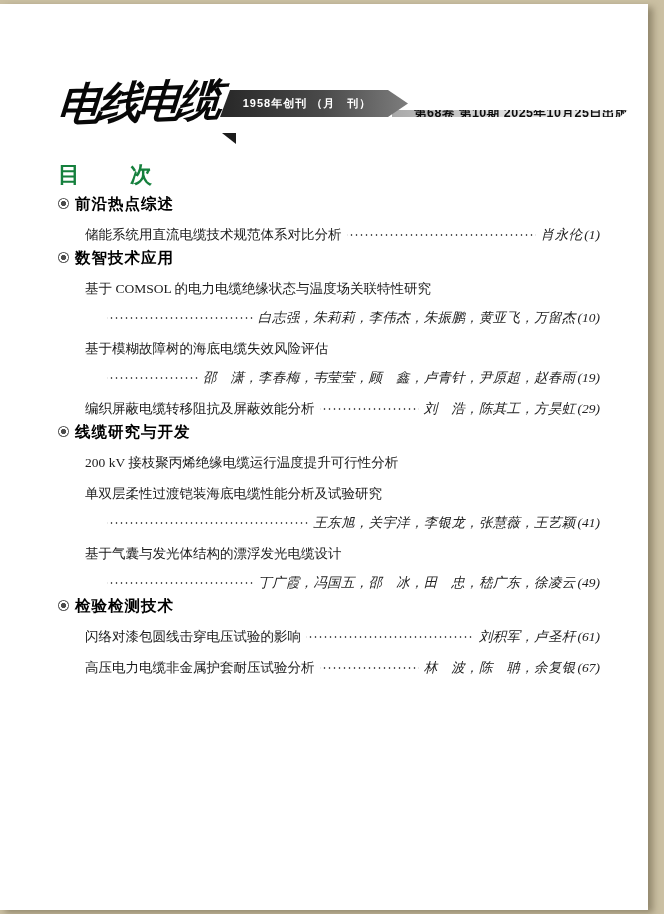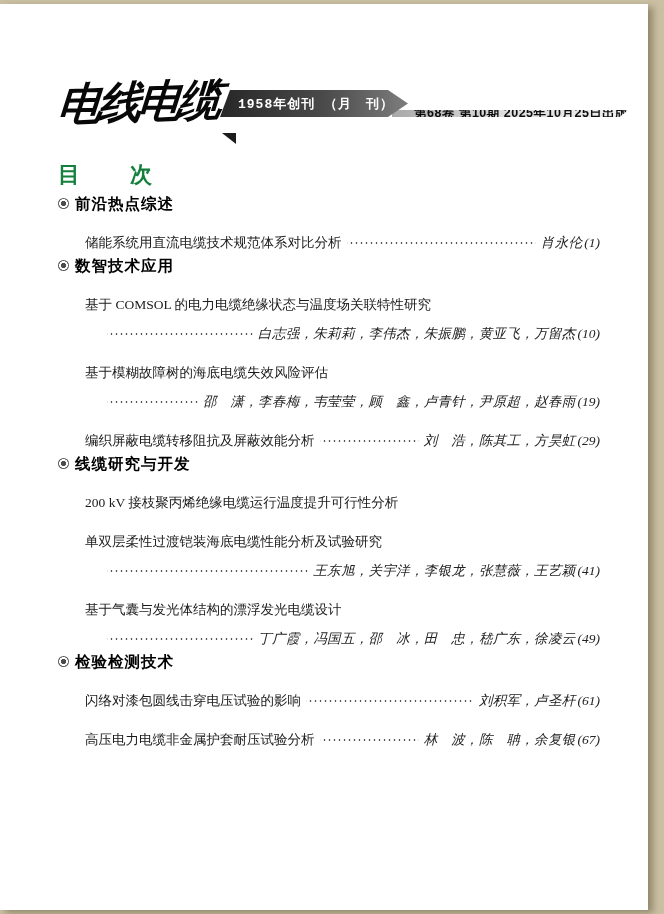--- a/index.html
+++ b/index.html
@@ -32,23 +32,23 @@
   }
   .banner{
     flex:1;display:flex;margin-top:16px;height:27px;position:relative;
   }
   .banner-dark{
     position:relative;z-index:2;
     flex:0 0 188px;
     background:linear-gradient(90deg,#272727,#4a4a4a 55%,#7d7d7d);
     clip-path:polygon(10px 0,calc(100% - 20px) 0,100% 50%,calc(100% - 20px) 100%,0 100%);
     color:#fff;
-    display:flex;align-items:center;justify-content:flex-end;
-    font-family:Liberation Mono, monospace;
-    font-weight:bold;font-size:13px;letter-spacing:1px;
+    display:flex;align-items:center;justify-content:center;
+    font-family:Liberation Sans, sans-serif;
+    font-weight:bold;font-size:11px;letter-spacing:1px;
     padding-right:14px;box-sizing:border-box;
   }
   .banner-fold{
     position:absolute;left:2px;top:43px;width:14px;height:11px;
     background:#1c1c1c;
     clip-path:polygon(0 0,100% 0,100% 100%);
   }
   .banner-light{
     position:relative;z-index:1;
     flex:1;margin-left:-16px;
@@ -75,21 +75,21 @@
     line-height:23px;
     font-family:"Liberation Sans","DejaVu Sans",sans-serif;
     font-weight:bold;font-size:15.5px;color:#000;
     letter-spacing:1px;
   }
   .bullet{
     width:11px;height:11px;border-radius:50%;
     background:radial-gradient(circle at 50% 50%,#4c4c4c 0 2.4px,#ffffff 2.9px 4.2px,#5a5a5a 4.6px);
     margin-right:6px;flex:0 0 11px;
   }
-  .art{margin-top:16px;}
+  .art{margin-top:8px;}
   .row{
     display:flex;align-items:baseline;
     line-height:23px;font-size:13.5px;color:#1a1a1a;
   }
   .title-line{
     padding-left:27px;line-height:23px;font-size:13.5px;color:#1a1a1a;
     white-space:nowrap;
   }
   .row.single{padding-left:27px;}
   .row.cont{margin-top:6px;padding-left:44px;}

